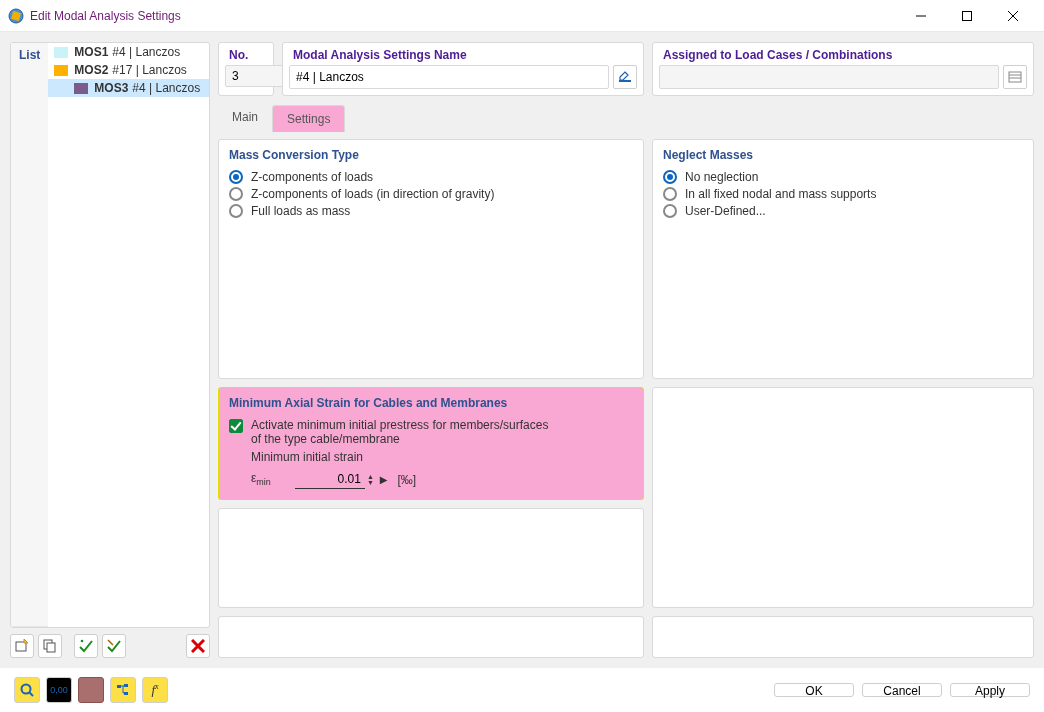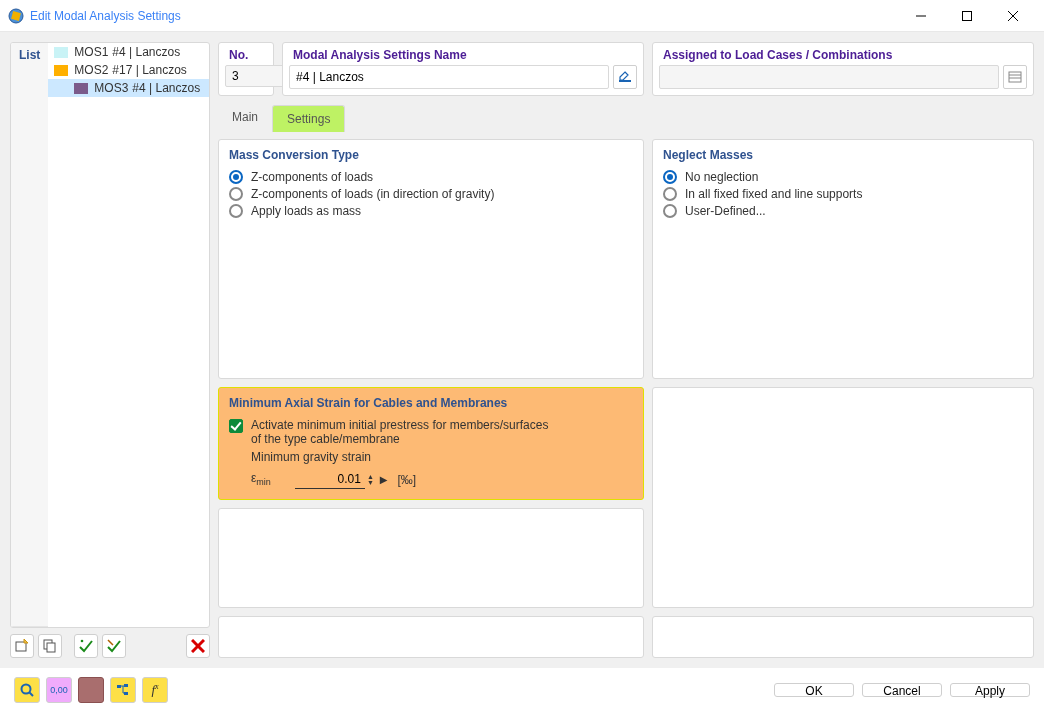--- a/index.html
+++ b/index.html
@@ -1,37 +1,37 @@
 <!DOCTYPE html>
 <html><head>
 <meta charset="utf-8">
 <style>
 * { box-sizing: border-box; margin: 0; padding: 0; }
 body { font-family: "Segoe UI", Arial, sans-serif; font-size: 12px; color: #333; background: #fff; overflow: hidden; width: 1044px; height: 712px; }
 
 
 .titlebar { height: 32px; display: flex; align-items: center; padding: 0 8px; border-bottom: 1px solid #e8e8e8; }
 .titlebar .app-icon { width: 16px; height: 16px; margin-right: 6px; }
-.titlebar .title { flex: 1; font-size: 12px; color: #3b82f6; }
+.titlebar .title { flex: 1; font-size: 12px; color: #701a75; }
 .titlebar .win-controls { display: flex; gap: 0; }
 .titlebar .win-btn { width: 46px; height: 32px; display: flex; align-items: center; justify-content: center; cursor: pointer; }
 
 
 .dialog-body { position: absolute; top: 32px; left: 0; right: 0; bottom: 44px; background: #f0f0f0; padding: 10px; display: flex; flex-direction: column; gap: 8px; }
 .upper-area { flex: 1; display: flex; gap: 8px; min-height: 0; }
 .left-col { width: 200px; display: flex; flex-direction: column; gap: 6px; }
 .right-col { flex: 1; display: flex; flex-direction: column; gap: 8px; min-height: 0; }
 
 
 .list-panel { flex: 1; background: #fff; border: 1px solid #d9d9d9; border-radius: 3px; display: flex; flex-direction: row; overflow: hidden; }
 .list-header { background: #f6f6f6; padding: 5px 8px; font-size: 12px; font-weight: bold; color: #2f528f; border-bottom: 1px solid #e5e5e5; }
 .list-items { flex: 1; overflow: auto; }
 .list-item { display: flex; align-items: center; padding: 2px 6px; height: 18px; cursor: pointer; }
 .list-item .swatch { width: 14px; height: 11px; margin-right: 6px; }
-.list-item .id { width: 38px; }
+.list-item .id { width: 38px; font-weight: bold; }
 .list-item.selected { background: #cce8ff; padding-left: 26px; }
 
 
 .list-toolbar { display: flex; gap: 4px; align-items: center; }
 .tbtn { width: 24px; height: 24px; background: #fff; border: 1px solid #cfcfcf; border-radius: 3px; display: flex; align-items: center; justify-content: center; cursor: pointer; }
 .tbtn-spacer { flex: 1; }
 
 
 .info-row { display: flex; gap: 8px; }
 .info-field { background: #fff; border: 1px solid #d9d9d9; border-radius: 3px; padding: 4px 6px 6px 6px; }
@@ -40,21 +40,21 @@
 .field-assigned { width: 382px; position: relative; }
 .field-label { font-size: 12px; font-weight: bold; color: #4c1d95; padding: 1px 2px 3px 4px; }
 .field-value-wrap { display: flex; }
 .field-input { flex: 1; background: #f5f5f5; border: 1px solid #d9d9d9; border-radius: 2px; padding: 3px 6px; font-size: 12px; }
 .field-input.writable { background: #fff; }
 .field-icon-btn { width: 24px; height: 24px; background: #fff; border: 1px solid #cfcfcf; border-radius: 2px; margin-left: 4px; display: flex; align-items: center; justify-content: center; cursor: pointer; }
 
 
 .tabs { display: flex; }
 .tab { padding: 6px 14px; background: #f0f0f0; cursor: pointer; color: #555; }
-.tab.active { background: #bef264; border: 1px solid #d9d9d9; border-bottom: none; border-radius: 3px 3px 0 0; position: relative; top: 1px; }
+.tab.active { background: #f9a8d4; border: 1px solid #d9d9d9; border-bottom: none; border-radius: 3px 3px 0 0; position: relative; top: 1px; }
 
 
 .tab-body { flex: 1; display: flex; gap: 8px; min-height: 0; }
 .col { display: flex; flex-direction: column; gap: 8px; flex: 1 1 0; min-height: 0; }
 .col.left { flex: 0 0 426px; }
 .panel { background: #fff; border: 1px solid #d9d9d9; border-radius: 3px; padding: 6px 10px 10px 10px; }
 .panel-heading { font-size: 12px; font-weight: bold; color: #2f528f; margin: 2px 0 8px 0; }
 .panel-flex { flex: 1; }
 .panel-tall { min-height: 240px; }
 .panel-bottom { height: 42px; padding: 0; }
@@ -65,21 +65,21 @@
 .radio-item.checked .radio-outer { border-color: #0a66c2; }
 .radio-item.checked .radio-outer::after { content: ""; position: absolute; width: 6px; height: 6px; background: #0a66c2; border-radius: 50%; top: 2px; left: 2px; }
 
 
 .check-item { display: flex; align-items: flex-start; cursor: pointer; }
 .check-box { width: 14px; height: 14px; border: 1px solid #666; border-radius: 2px; margin-right: 8px; margin-top: 1px; position: relative; background: #fff; }
 .check-item.checked .check-box { background: #0d8a3a; border-color: #0d8a3a; }
 .check-item.checked .check-box::after { content: ""; position: absolute; left: 3px; top: 0px; width: 4px; height: 8px; border: solid #fff; border-width: 0 2px 2px 0; transform: rotate(40deg); }
 
 
-.highlight { background: #fdba74; border-color: #e0e000; }
+.highlight { background: #f9a8d4; border-color: #e0e000; }
 .strain-sub { padding-left: 22px; margin-top: 4px; }
 .strain-row { display: flex; align-items: center; margin-top: 6px; }
 .epsilon-label { margin-right: 24px; }
 .epsilon-label sub { font-size: 9px; }
 .num-input { width: 70px; border: none; border-bottom: 1px solid #333; background: transparent; text-align: right; padding: 2px 4px; font-size: 12px; }
 .spin { display: inline-flex; flex-direction: column; margin: 0 2px; }
 .spin span { font-size: 7px; line-height: 6px; cursor: pointer; }
 .edit-arrow { cursor: pointer; padding: 0 4px; font-size: 10px; }
 .unit { margin-left: 6px; }
 
@@ -228,32 +228,32 @@
             <div class="radio-item checked">
               <span class="radio-outer"></span>
               <span>Z-components of loads</span>
             </div>
             <div class="radio-item">
               <span class="radio-outer"></span>
               <span>Z-components of loads (in direction of gravity)</span>
             </div>
             <div class="radio-item">
               <span class="radio-outer"></span>
-              <span>Apply loads as mass</span>
+              <span>Full loads as mass</span>
             </div>
           </div>
 
           <div class="panel highlight">
             <div class="panel-heading">Minimum Axial Strain for Cables and Membranes</div>
             <div class="check-item checked">
               <span class="check-box"></span>
               <span style="max-width:310px">Activate minimum initial prestress for members/surfaces of the type cable/membrane</span>
             </div>
             <div class="strain-sub">
-              <div>Minimum gravity strain</div>
+              <div>Minimum initial strain</div>
               <div class="strain-row">
                 <span class="epsilon-label">
                   <span>ε</span><sub>min</sub>
                 </span>
                 <input class="num-input" value="0.01" style="">
                 <span class="spin">
                     <span>▲</span>
                     <span>▼</span>
                   </span>
                 <span class="edit-arrow">▶</span>
@@ -268,21 +268,21 @@
 
         <div class="col">
           <div class="panel panel-tall">
             <div class="panel-heading">Neglect Masses</div>
             <div class="radio-item checked">
               <span class="radio-outer"></span>
               <span>No neglection</span>
             </div>
             <div class="radio-item">
               <span class="radio-outer"></span>
-              <span>In all fixed fixed and line supports</span>
+              <span>In all fixed nodal and mass supports</span>
             </div>
             <div class="radio-item">
               <span class="radio-outer"></span>
               <span>User-Defined...</span>
             </div>
           </div>
           <div class="panel panel-flex"></div>
           <div class="panel panel-bottom"></div>
         </div>
       </div>
@@ -290,21 +290,21 @@
   </div>
 </div>
 
 <div class="bottombar">
   <div class="bbtn-icon">
     <svg width="14" height="14" viewBox="0 0 14 14">
         <circle cx="6" cy="6" r="4.5" fill="none" stroke="#1a64b4" stroke-width="2"></circle>
         <line x1="9.5" y1="9.5" x2="13" y2="13" stroke="#1a64b4" stroke-width="2"></line>
       </svg>
   </div>
-  <div class="bbtn-icon" style="background:#f0abfc">
+  <div class="bbtn-icon" style="background:#000000">
     <span style="font-size:9px;color:#1a64b4">0,00</span>
   </div>
   <div class="bbtn-icon" style="background:#a96e6e;border-color:#8a5050"></div>
   <div class="bbtn-icon">
     <svg width="14" height="14" viewBox="0 0 14 14">
         <rect x="1" y="2" width="4" height="3" fill="#1a64b4"></rect>
         <rect x="8" y="1" width="4" height="3" fill="#1a64b4"></rect>
         <rect x="8" y="9" width="4" height="3" fill="#1a64b4"></rect>
         <polyline points="5,3 7,3 7,10 8,10" fill="none" stroke="#1a64b4"></polyline>
         <line x1="7" y1="3" x2="8" y2="3" stroke="#1a64b4"></line>

